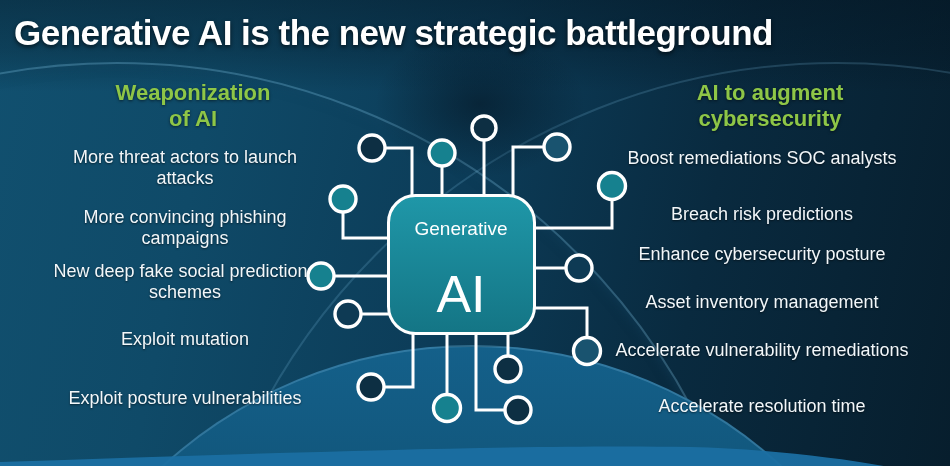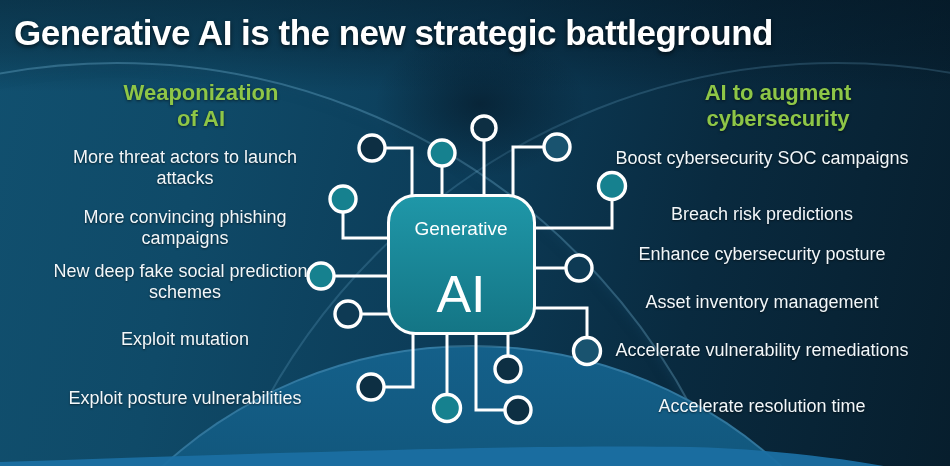--- a/index.html
+++ b/index.html
@@ -27,21 +27,21 @@
 
   .page-title{
     position:absolute;left:14px;top:13px;width:920px;
     font-size:35px;font-weight:bold;letter-spacing:-.5px;color:#ffffff;
     text-shadow:0 2px 4px rgba(0,0,0,.65);
   }
   .col{position:absolute;text-align:center;color:#f2f7fa;}
   .col-left{left:25px;top:0;width:320px;}
   .col-right{left:600px;top:0;width:324px;}
   .col-heading{
-    position:absolute;left:16px;width:100%;
+    position:absolute;left:8px;width:100%;
     font-size:22px;font-weight:bold;line-height:1.18;color:#8ec647;
     white-space:pre-line;text-shadow:0 1px 3px rgba(0,0,0,.55);
   }
   .item{
     position:absolute;left:0;width:100%;
     font-size:18px;line-height:1.14;white-space:pre-line;
     text-shadow:0 1px 2px rgba(0,0,0,.55);
   }
   .circuit{position:absolute;left:0;top:0;}
   .chip-label-small{font-family:"Liberation Sans",sans-serif;font-size:19px;fill:#ffffff;}
@@ -71,21 +71,21 @@
 campaigns</div>
     <div class="item" style="top:261px">New deep fake social predictions
 schemes</div>
     <div class="item" style="top:329px">Exploit mutation</div>
     <div class="item" style="top:388px">Exploit posture vulnerabilities</div>
   </div>
 
   <div class="col col-right">
     <div class="col-heading" style="top:80px">AI to augment
 cybersecurity</div>
-    <div class="item" style="top:148px">Boost cybersecurity SOC campaigns</div>
+    <div class="item" style="top:148px">Boost remediations SOC analysts</div>
     <div class="item" style="top:204px">Breach risk predictions</div>
     <div class="item" style="top:244px">Enhance cybersecurity posture</div>
     <div class="item" style="top:292px">Asset inventory management</div>
     <div class="item" style="top:340px">Accelerate vulnerability remediations</div>
     <div class="item" style="top:396px">Accelerate resolution time</div>
   </div>
 
   <svg class="circuit" width="950" height="466" viewBox="0 0 950 466">
     <defs>
       <linearGradient id="chipG" x1="0" y1="0" x2="0" y2="1">

